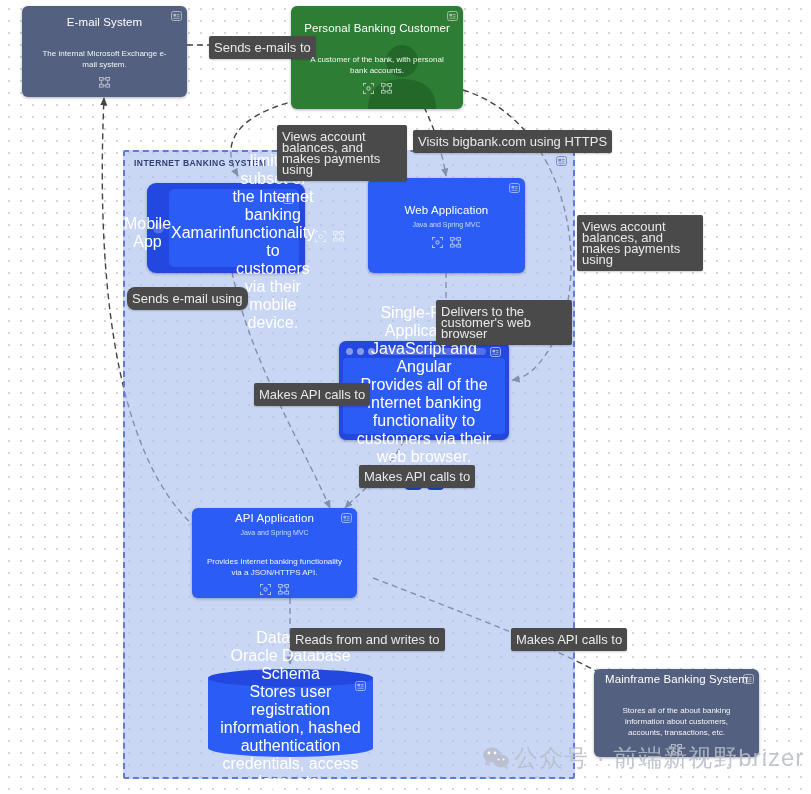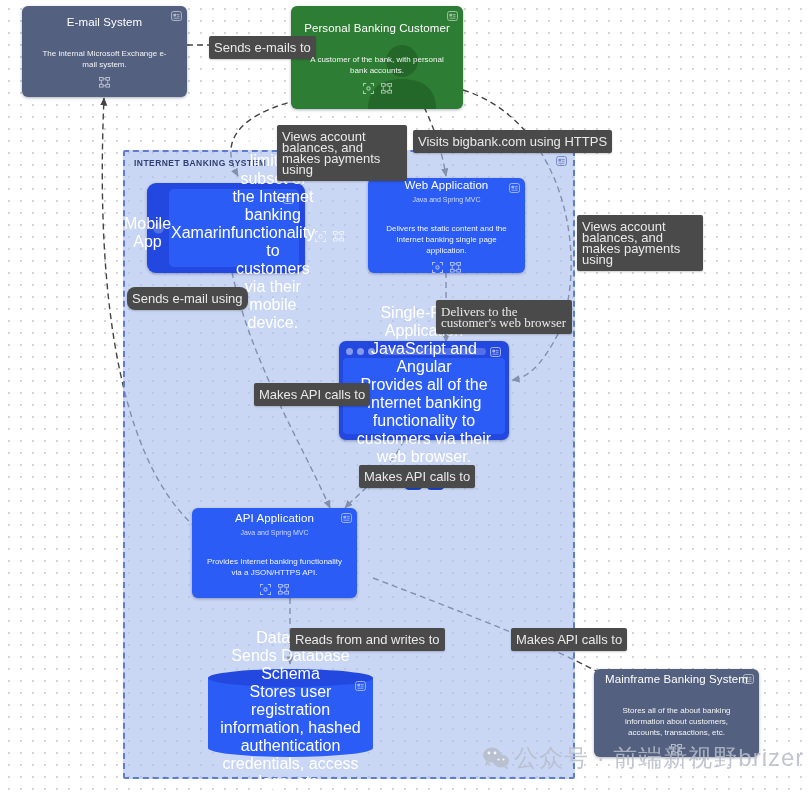--- a/index.html
+++ b/index.html
@@ -342,21 +342,20 @@
   <div class="node blue" style="left:368px; top:178px; width:157px; height:95px;">
     <svg class="corner-note" viewBox="0 0 12 11">
       <rect x="0.6" y="0.6" width="10.8" height="9.8" rx="2" fill="none" stroke="#ffffff" stroke-width="1.1"></rect>
       <rect x="2.6" y="3" width="3" height="3" rx="0.5" fill="#ffffff"></rect>
       <rect x="6.4" y="3.2" width="3" height="1" fill="#ffffff"></rect>
       <rect x="6.4" y="5.2" width="3" height="1" fill="#ffffff"></rect>
       <rect x="2.6" y="7.4" width="6.8" height="1" fill="#ffffff"></rect>
     </svg>
     <div class="title">Web Application</div>
     <div class="tech">Java and Spring MVC</div>
-    <div class="desc">Delivers the static content and the Internet banking single page application.</div>
     <div class="node-actions">
       <svg class="act-ico" viewBox="0 0 12 12">
         <path d="M0.5,3.5 L0.5,0.5 L3.5,0.5 M8.5,0.5 L11.5,0.5 L11.5,3.5 M11.5,8.5 L11.5,11.5 L8.5,11.5 M3.5,11.5 L0.5,11.5 L0.5,8.5" fill="none" stroke="#fff" stroke-width="1.1"></path>
         <circle cx="6" cy="6" r="1.8" fill="none" stroke="#fff" stroke-width="1.1"></circle>
       </svg>
       <svg class="act-ico" viewBox="0 0 12 12">
         <rect x="0.5" y="0.5" width="4" height="3" fill="none" stroke="#fff" stroke-width="1"></rect>
         <rect x="7.5" y="0.5" width="4" height="3" fill="none" stroke="#fff" stroke-width="1"></rect>
         <rect x="0.5" y="8" width="4" height="3" fill="none" stroke="#fff" stroke-width="1"></rect>
         <rect x="7.5" y="8" width="4" height="3" fill="none" stroke="#fff" stroke-width="1"></rect>
@@ -431,21 +430,21 @@
     <div class="db-top"></div>
     <div class="db-content">
       <svg class="corner-note" style="top:12px; right:7px;" viewBox="0 0 12 11">
         <rect x="0.6" y="0.6" width="10.8" height="9.8" rx="2" fill="none" stroke="#ffffff" stroke-width="1.1"></rect>
         <rect x="2.6" y="3" width="3" height="3" rx="0.5" fill="#ffffff"></rect>
         <rect x="6.4" y="3.2" width="3" height="1" fill="#ffffff"></rect>
         <rect x="6.4" y="5.2" width="3" height="1" fill="#ffffff"></rect>
         <rect x="2.6" y="7.4" width="6.8" height="1" fill="#ffffff"></rect>
       </svg>
       <div class="title">Database</div>
-      <div class="tech">Sends Database Schema</div>
+      <div class="tech">Oracle Database Schema</div>
       <div class="desc">Stores user registration information, hashed authentication credentials, access logs, etc.</div>
       <div class="node-actions" style="margin-top:2px;">
         <svg class="act-ico" viewBox="0 0 12 12">
           <rect x="0.5" y="0.5" width="4" height="3" fill="none" stroke="#fff" stroke-width="1"></rect>
           <rect x="7.5" y="0.5" width="4" height="3" fill="none" stroke="#fff" stroke-width="1"></rect>
           <rect x="0.5" y="8" width="4" height="3" fill="none" stroke="#fff" stroke-width="1"></rect>
           <rect x="7.5" y="8" width="4" height="3" fill="none" stroke="#fff" stroke-width="1"></rect>
           <path d="M4.5,2 L7.5,2 M2.5,3.5 L2.5,8 M9.5,3.5 L9.5,8 M4.5,9.5 L7.5,9.5" stroke="#fff" stroke-width="1"></path>
         </svg>
       </div>
@@ -476,21 +475,21 @@
   <div class="edge-label" style="left:209px; top:36px;">Sends e-mails to</div>
 
   <div class="edge-label" style="left:277px; top:125px; width:130px;">Views account balances, and makes payments using</div>
 
   <div class="edge-label" style="left:413px; top:130px;">Visits bigbank.com using HTTPS</div>
 
   <div class="edge-label" style="left:577px; top:215px; width:126px;">Views account balances, and makes payments using</div>
 
   <div class="edge-label" style="left:127px; top:287px;border-radius:8px;">Sends e-mail using</div>
 
-  <div class="edge-label" style="left:436px; top:300px; width:136px;font-family:Liberation Serif, serif;">Delivers to the customer's web browser</div>
+  <div class="edge-label" style="left:436px; top:300px; width:136px;">Delivers to the customer's web browser</div>
 
   <div class="edge-label" style="left:254px; top:383px;">Makes API calls to</div>
 
   <div class="edge-label" style="left:359px; top:465px;">Makes API calls to</div>
 
   <div class="edge-label" style="left:290px; top:628px;">Reads from and writes to</div>
 
   <div class="edge-label" style="left:511px; top:628px;">Makes API calls to</div>
 
   <div class="watermark">

